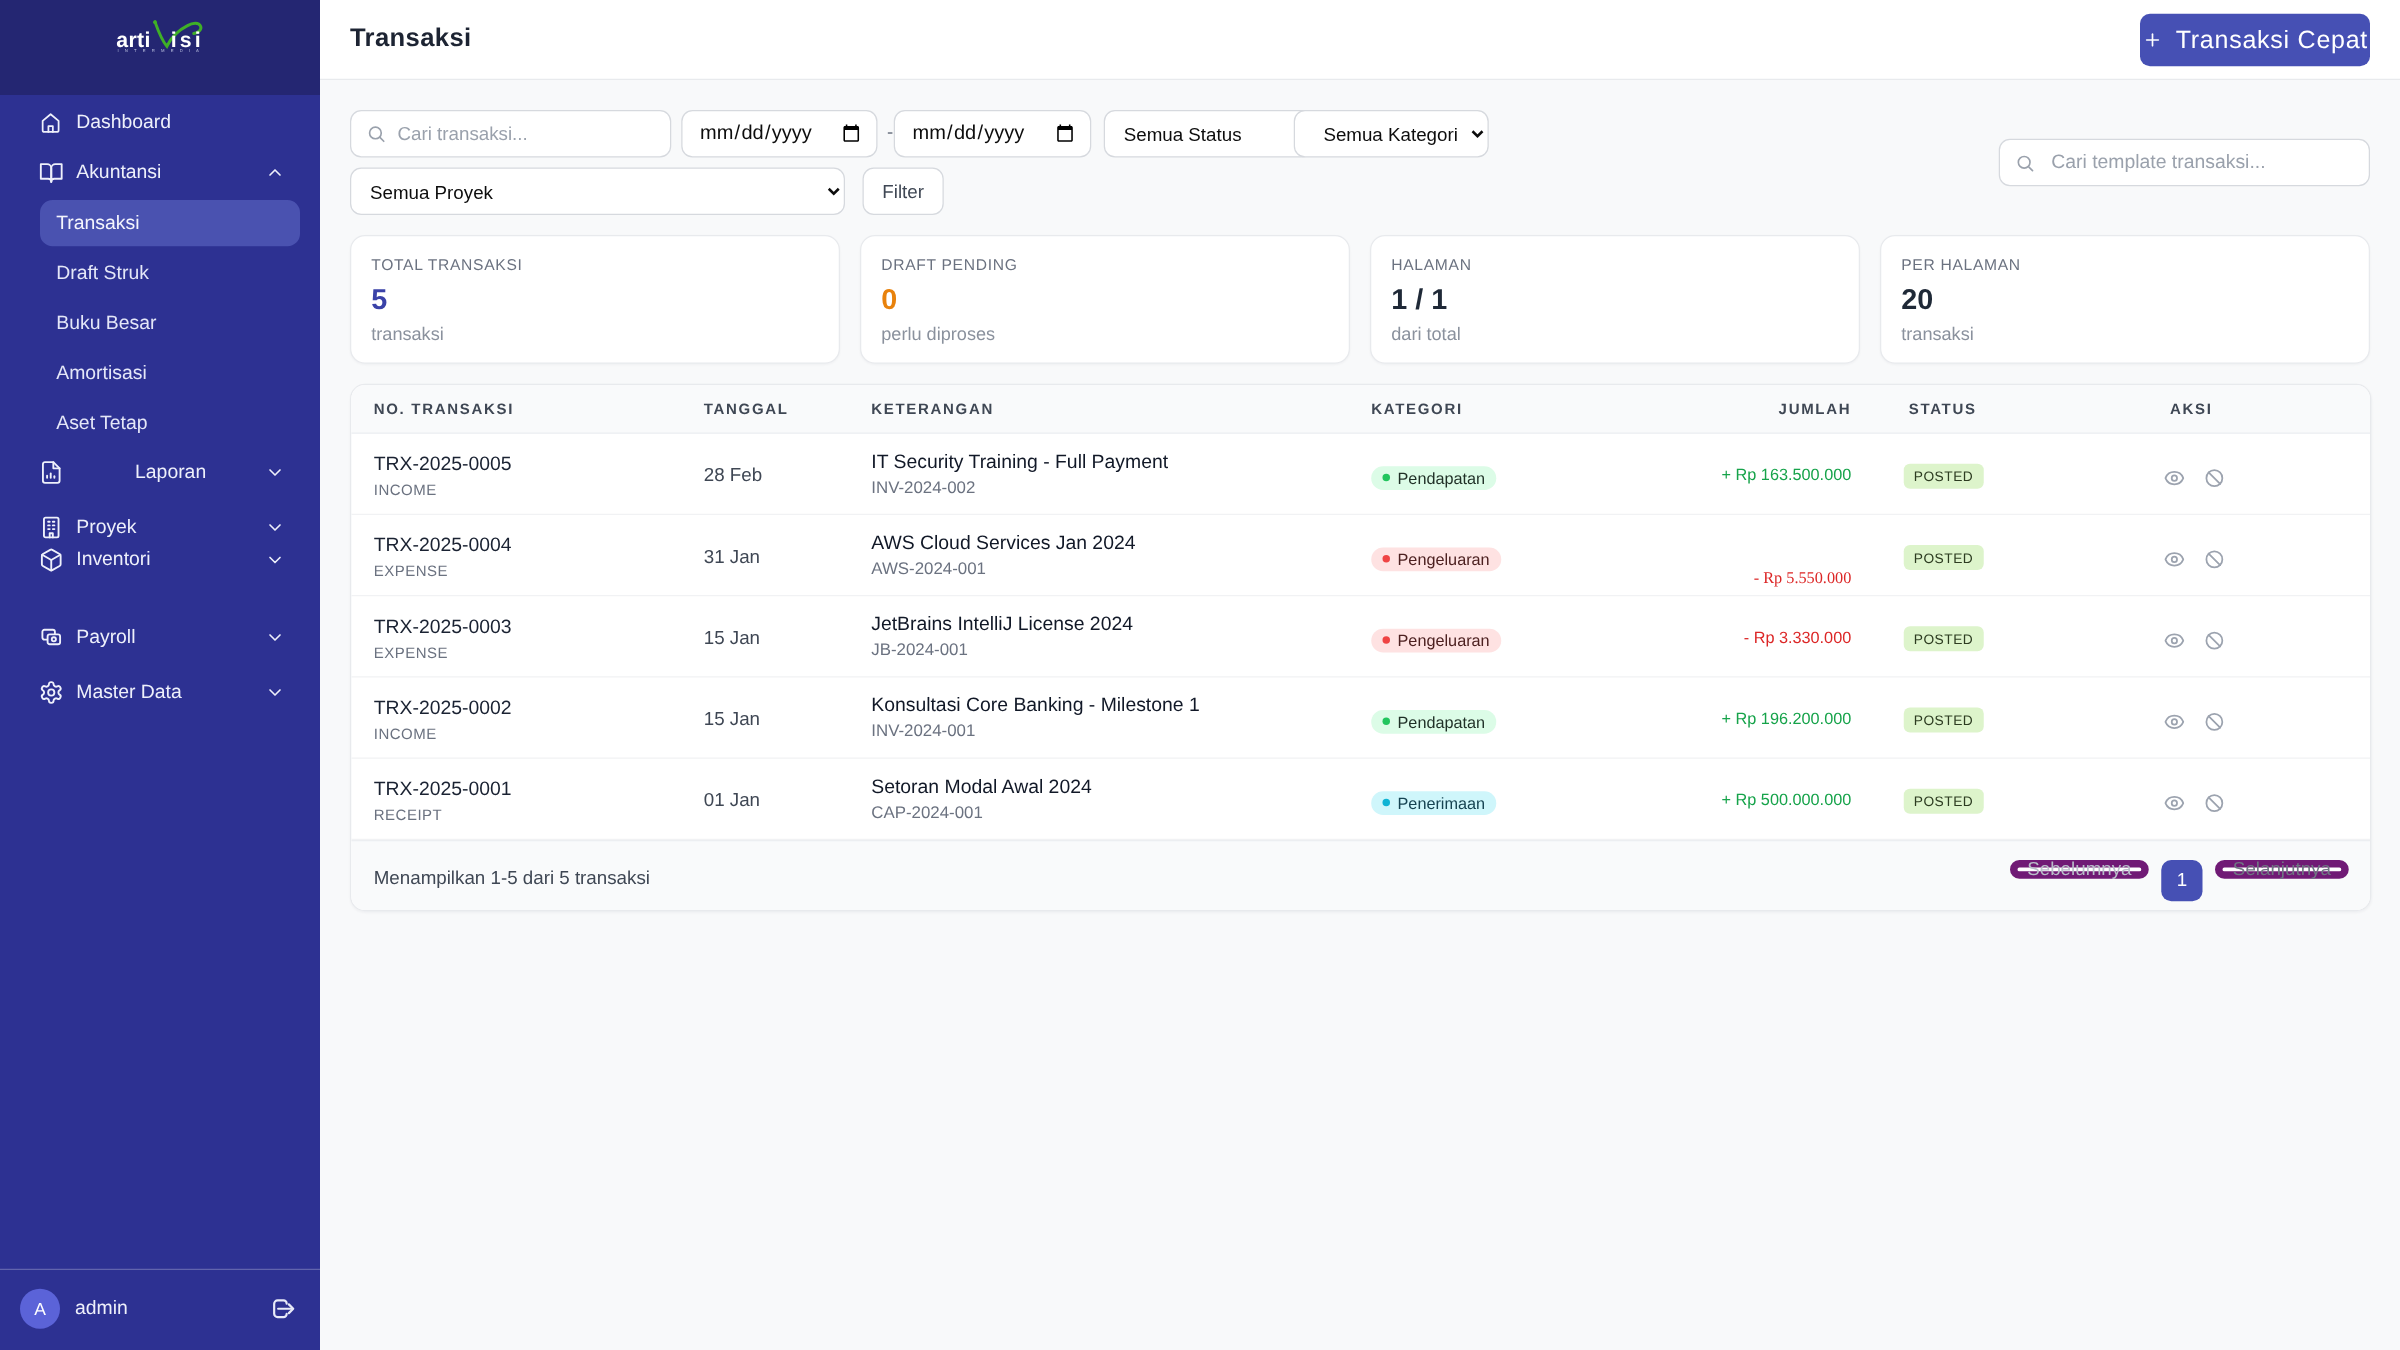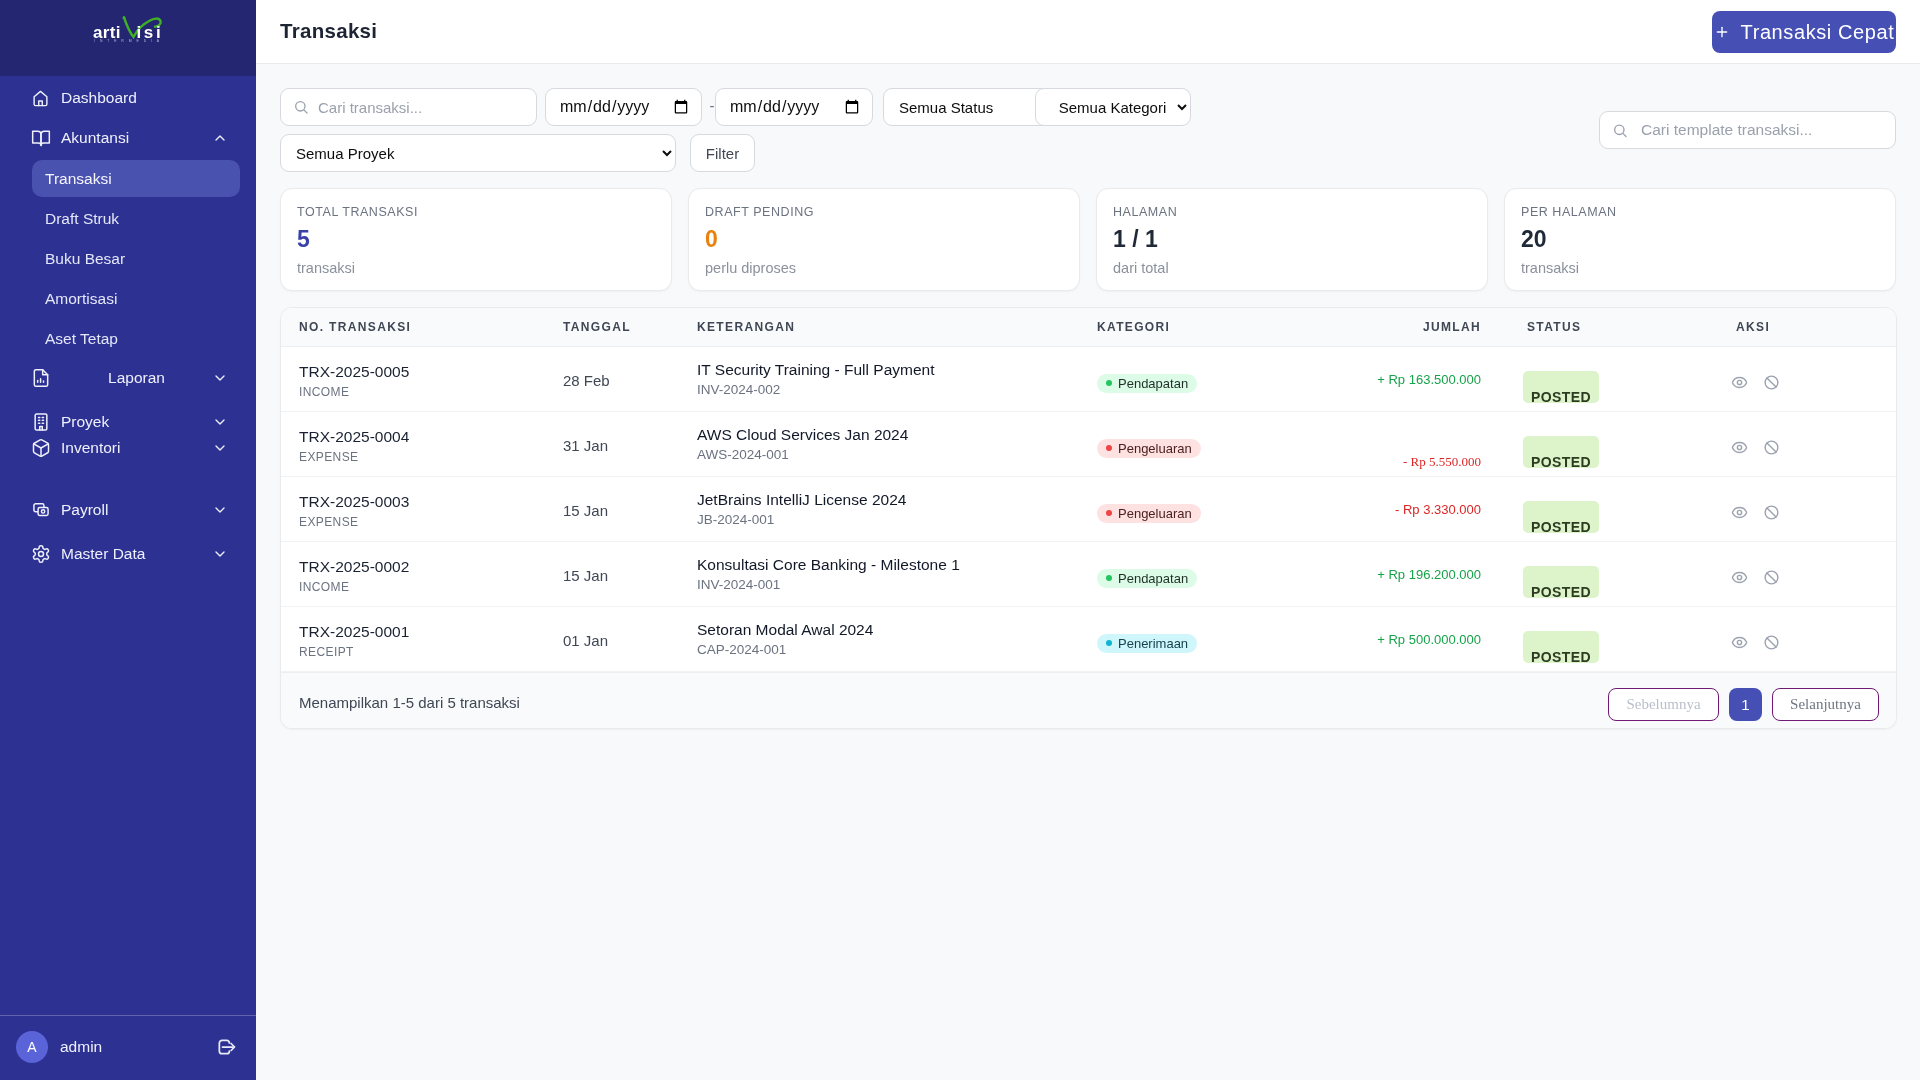--- a/index.html
+++ b/index.html
@@ -59,25 +59,25 @@
 .badge .dot { width:6px; height:6px; border-radius:50%; }
 .b-green { background:#dcfce7; color:#1f2f26; }
 .b-green .dot { background:#22c55e; }
 .b-red { background:#fee2e2; color:#4c2020; }
 .b-red .dot { background:#ef4444; }
 .b-cyan { background:#cff6fb; color:#164352; }
 .b-cyan .dot { background:#0fb3d4; }
 .amt { font-size:13px; font-weight:500; text-align:right; }
 .amt.pos { color:#16a34a; }
 .amt.neg { color:#dc2626; }
-.status { display:inline-block; height:20px; line-height:20px; border-radius:5px; padding:16px 8px; font-size:14px; font-weight:bold; background:#ddf4cb; color:#2d3c21; letter-spacing:0.4px; }
+.status { display:inline-block; height:20px; line-height:20px; border-radius:5px; padding:1px 8px; font-size:11px; font-weight:normal; background:#ddf4cb; color:#2d3c21; letter-spacing:0.4px; }
 .act { position:absolute; width:17px; height:17px; }
 .tfoot { position:relative; height:59px; background:#f9fafb; border-top:1px solid #eceef1; }
 .fnote { position:absolute; left:18px; top:21px; font-size:15px; color:#3f4754; }
-.pgbtn { position:absolute; top:15px; height:33px; border:1px solid #701a75; border-radius:8px; background:#fff; font-size:15px; display:flex; align-items:center; justify-content:center;font-family:Liberation Serif, serif; }
+.pgbtn { position:absolute; top:15px; height:15px; border:6px solid #701a75; border-radius:8px; background:#fff; font-size:15px; display:flex; align-items:center; justify-content:center; }
 .pg1 { position:absolute; top:15px; width:33px; height:33px; border-radius:8px; background:#4650b4; color:#fff; font-size:15px; display:flex; align-items:center; justify-content:center; }
 </style>
 </head>
 <body>
 <div class="page">
 
   <div class="sidebar">
     <div class="logobox">
       <svg width="74" height="38" viewBox="0 0 74 38">
         <text x="0" y="24.5" font-size="17" font-weight="700" fill="#ffffff" letter-spacing="0.3">arti</text>

